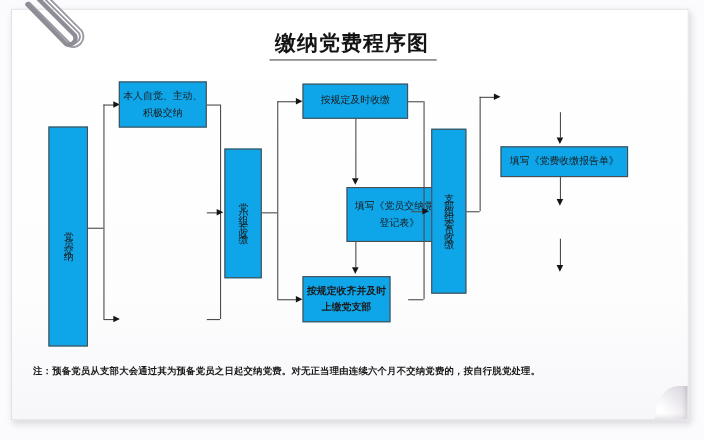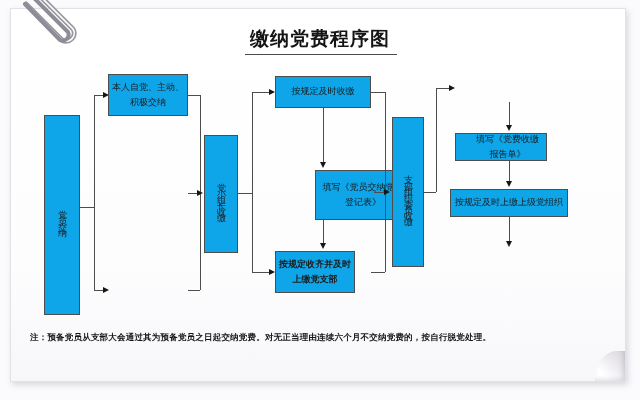--- a/index.html
+++ b/index.html
@@ -183,22 +183,21 @@
   <div class="line h" style="left:374px; top:192px; width:11px;"></div>
   <div class="arrow right" style="left:384px; top:188.5px;"></div>
 
   <div class="box vert" style="left:392px; top:117px; width:32px; height:150px;">支部组织委员收缴</div>
 
   <div class="line h" style="left:424px; top:192px; width:12px;"></div>
   <div class="line v" style="left:436px; top:88px; height:104px;"></div>
   <div class="line h" style="left:436px; top:88px; width:14px;"></div>
   <div class="arrow right" style="left:449px; top:84.5px;"></div>
 
-  <div class="box" style="left:455px; top:133px; width:92px; height:28px;padding-left:16px;">填写《党费收缴报告单》</div>
-  <div class="box" style="left:450px; top:189px; width:118px; height:28px;">按规定及时上缴上级党组织</div>
+  <div class="box" style="left:455px; top:133px; width:116px; height:28px;">填写《党费收缴报告单》</div>
 
   <div class="line v" style="left:509px; top:102px; height:23px;"></div>
   <div class="arrow down" style="left:505.5px; top:125px;"></div>
   <div class="line v" style="left:509px; top:161px; height:20px;"></div>
   <div class="arrow down" style="left:505.5px; top:181px;"></div>
   <div class="line v" style="left:509px; top:217px; height:24px;"></div>
   <div class="arrow down" style="left:505.5px; top:241px;"></div>
 
   <div class="note">注：预备党员从支部大会通过其为预备党员之日起交纳党费。对无正当理由连续六个月不交纳党费的，按自行脱党处理。</div>
 </div>

